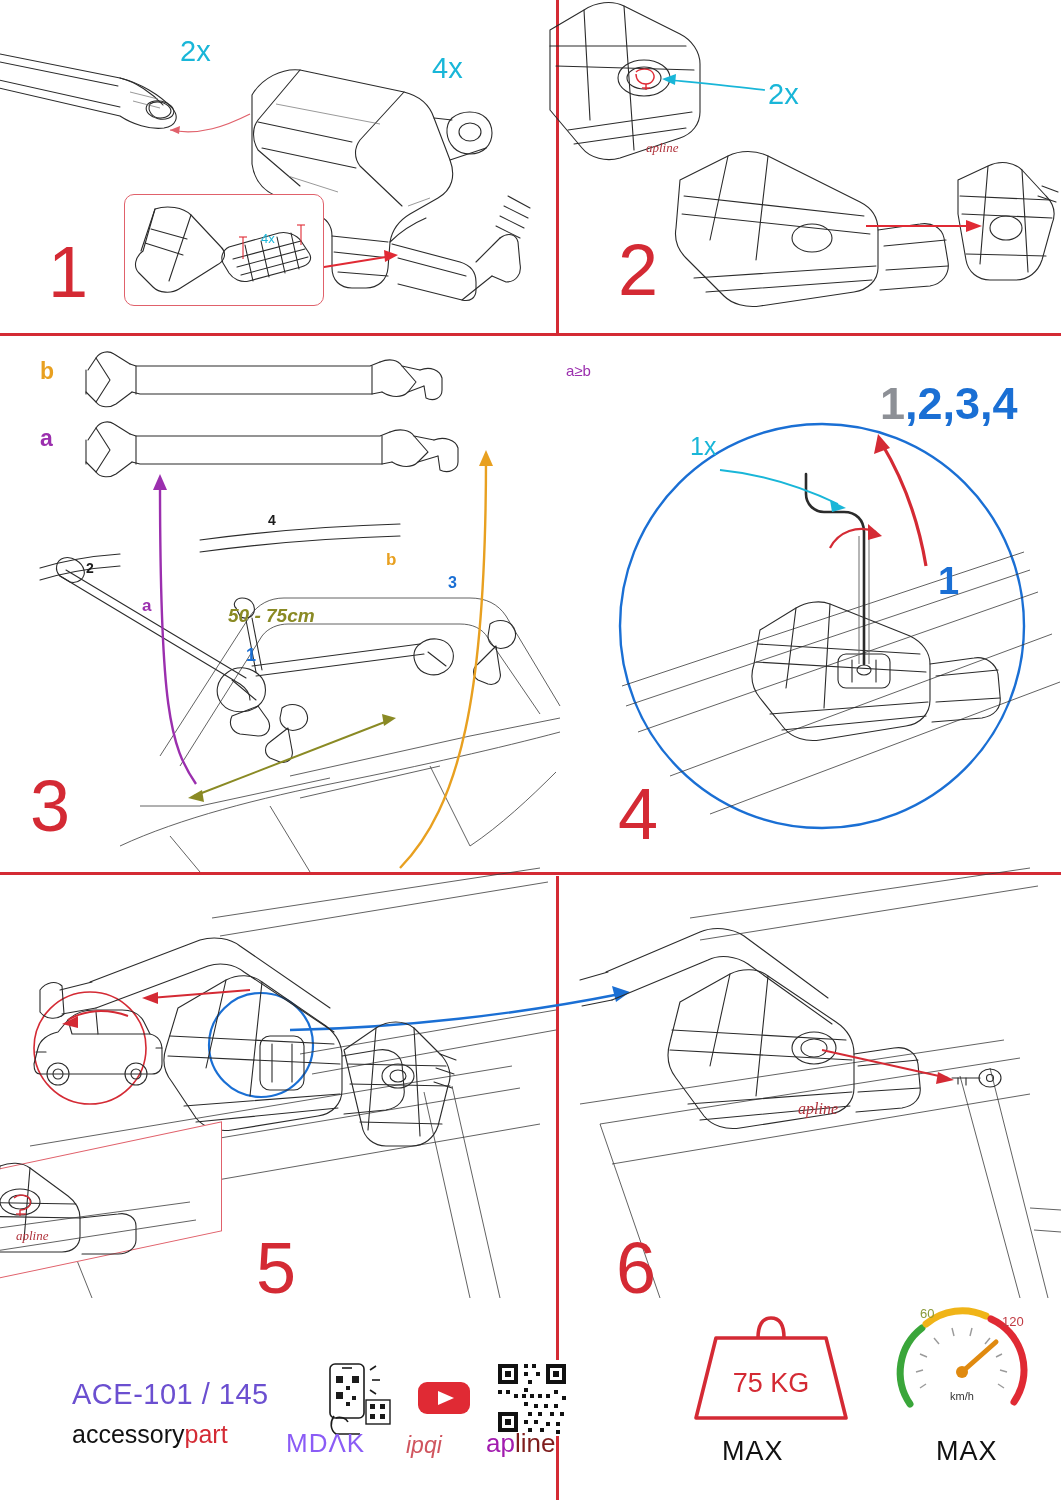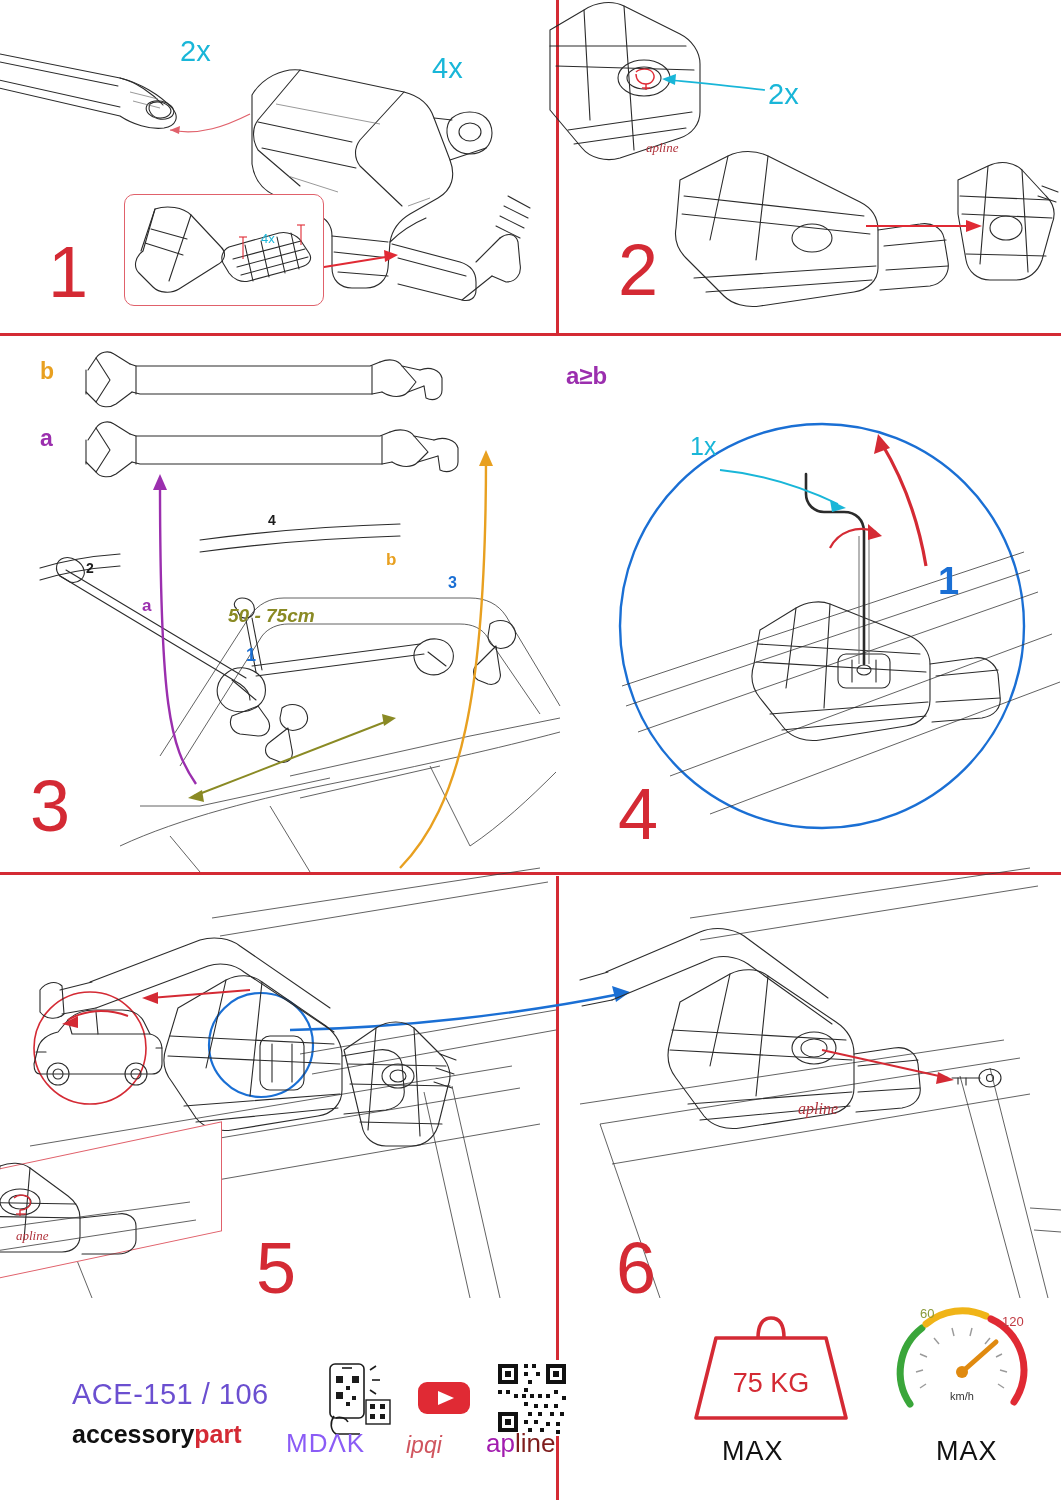--- a/index.html
+++ b/index.html
@@ -75,21 +75,21 @@
     left: 0; top: 1370px;
     width: 560px; height: 130px;
   }
   .brandtitle {
     font-size: 29px;
     color: #6b4fd0;
     letter-spacing: 0.5px;
   }
   .brandsub {
     font-size: 25px;
-    font-weight: bold;
+    font-weight: normal;
   }
   .ap-accessory { color: #111; }
   .ap-part { color: #d42a34; }
   .mdak {
     font-size: 26px;
     letter-spacing: 1px;
     color: #8b5cf6;
   }
   .ipqi {
     font-size: 23px;
@@ -443,24 +443,27 @@
     <path d="M230,128 C238,112 258,104 276,112" style="fill:none;stroke:#d42a34;stroke-width:2.2"></path>
     <polygon points="282,116 268,104 268,120" fill="#d42a34"></polygon>
 
     <path d="M326,146 C316,86 294,44 282,24" style="fill:none;stroke:#d42a34;stroke-width:3.2"></path>
     <polygon points="278,14 274,34 290,28" fill="#d42a34"></polygon>
 
     <path d="M120,50 C160,54 200,66 238,84" style="fill:none;stroke:#19b6d8;stroke-width:1.8"></path>
     <polygon points="246,88 230,80 232,92" fill="#19b6d8"></polygon>
   </svg>
 
-  <div class="lbl" style="left:566px;top:362px;font-size:24px;font-weight:bold;">
+  <div class="lbl" style="left:566px;top:362px;font-size:15px;font-weight:normal;">
     <span class="purple">a≥b</span>
   </div>
   <div class="lbl cyan" style="left:690px;top:432px;font-size:25px;">1x</div>
+  <div class="lbl" style="left:880px;top:378px;font-size:45px;font-weight:bold;">
+    <span class="gray">1</span><span class="blue">,2,3,4</span>
+  </div>
   <div class="lbl blue" style="left:938px;top:560px;font-size:38px;font-weight:bold;">1</div>
   <div class="step-num" style="left:618px;top:778px;">4</div>
 
   <svg class="art" id="art-step5" style="left:0;top:878px;width:556px;height:420px;" viewBox="0 0 556 420">
 
     <g class="outline-thin">
       <path d="M212,40 L540,-10"></path>
       <path d="M220,58 L548,4"></path>
       <path d="M40,290 L520,210"></path>
       <path d="M56,330 L540,246"></path>
@@ -590,21 +593,21 @@
       <path d="M406,200 L406,207"></path>
     </g>
 
     <path d="M262,172 L388,200" style="fill:none;stroke:#d42a34;stroke-width:1.8"></path>
     <polygon points="394,202 378,194 376,206" fill="#d42a34"></polygon>
   </svg>
 
   <div class="step-num" style="left:616px;top:1232px;">6</div>
 
   <div id="footer-left">
-    <div class="lbl brandtitle" style="left:72px;top:8px;">ACE-151 / 106</div>
+    <div class="lbl brandtitle" style="left:72px;top:8px;">ACE-101 / 145</div>
     <div class="lbl brandsub" style="left:72px;top:50px;">
       <span class="ap-accessory">accessory</span><span class="ap-part">part</span>
     </div>
 
     <svg class="art" style="left:320px;top:-10px;width:76px;height:80px;" viewBox="0 0 76 80">
       <g style="fill:none;stroke:#1b1b1b;stroke-width:1.6">
         <rect x="10" y="4" width="34" height="54" rx="5"></rect>
         <path d="M22,8 L32,8"></path>
       </g>
       <g style="fill:#1b1b1b">

